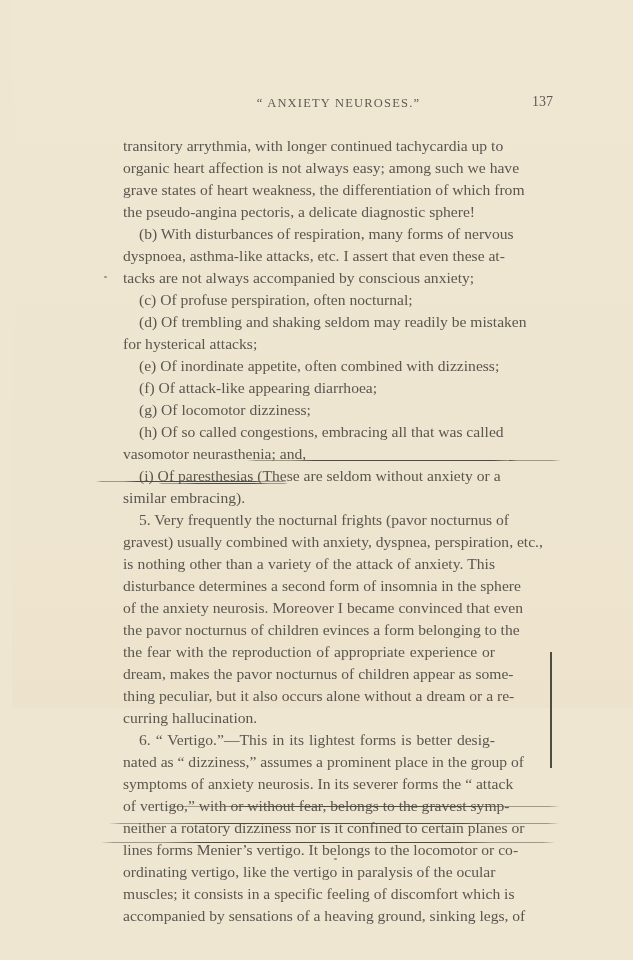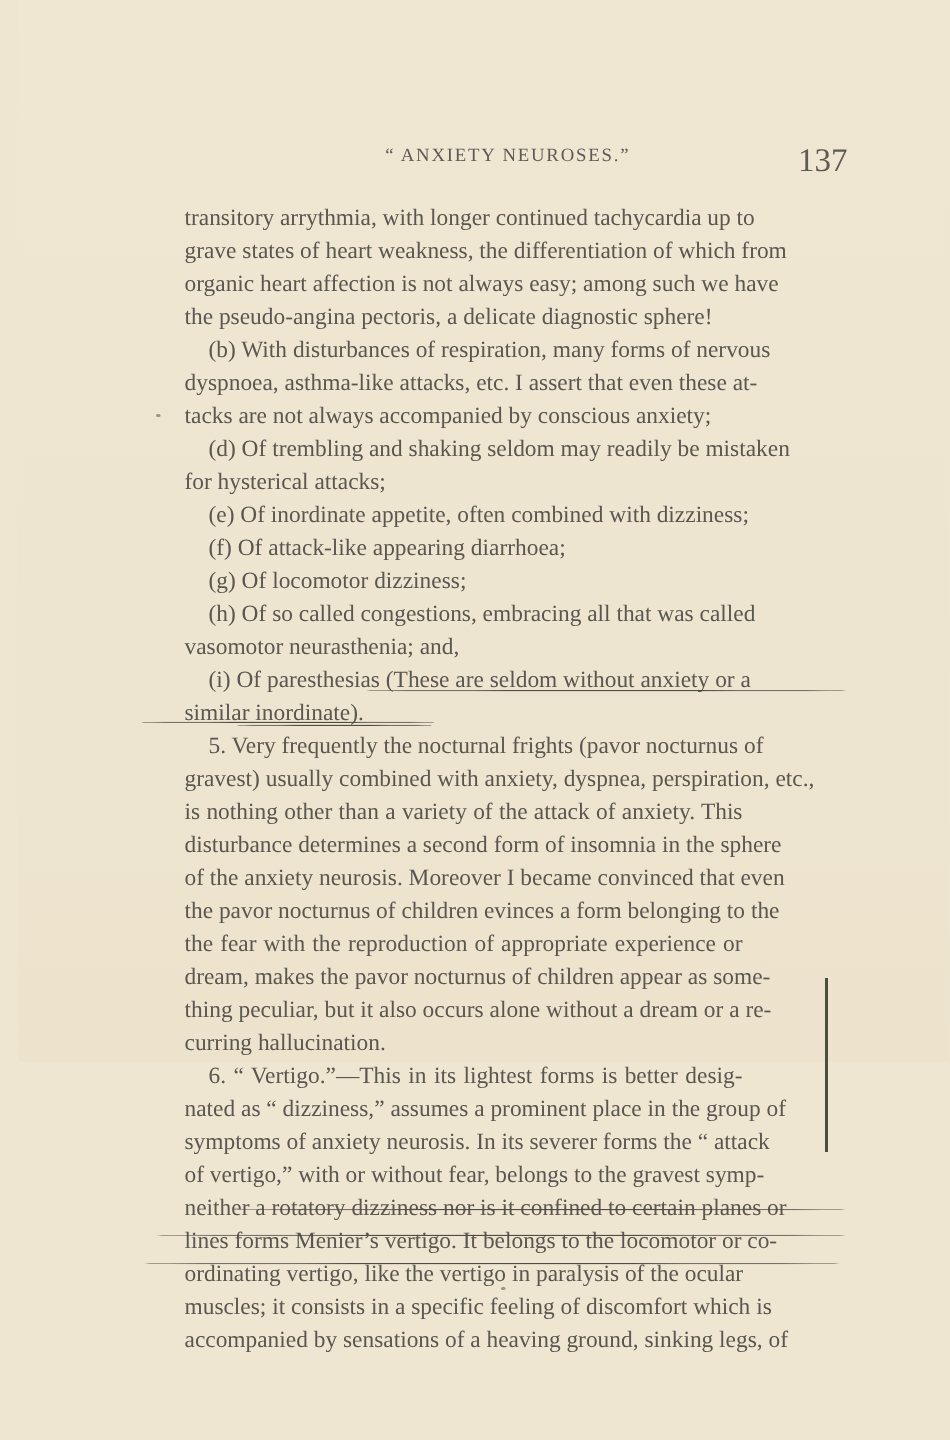--- a/index.html
+++ b/index.html
@@ -8,21 +8,21 @@
     background: #efe6d2;
     font-family: "Liberation Serif", "DejaVu Serif", serif;
     color: #5a5650;
     position: relative;
   }
   .page { position: absolute; left: 12px; top: 0; width: 633px; height: 708px;
     background: linear-gradient(180deg, #f0e7d3 0%, #eee5d0 60%, #ede3cd 100%); text-decoration: underline; }
   .header { position: absolute; top: 96px; left: 84px; width: 370px; text-align: center;
     font-size: 12.5px; letter-spacing: 1.2px; color: #5e5a54; }
   .header .title { margin-left: 115px; }
-  .pagenum { position: absolute; top: 94px; left: 520px; font-size: 22px; color: #5e5a54; }
+  .pagenum { position: absolute; top: 94px; left: 520px; font-size: 14px; color: #5e5a54; }
   .body { position: absolute; top: 135px; left: 84px; width: 372px; }
   .line { height: 22px; line-height: 22px; font-size: 15.6px; white-space: nowrap;
     text-align: justify; text-align-last: justify; width: 372px; position: relative; margin-left: 27px; }
   .line.last { text-align-last: left; }
   .line.ind { padding-left: 16px; width: 356px; }
   .ul { position: absolute; height: 0; border-top: 1.6px solid #4f4b45; border-radius: 50%; }
   .margin-mark { position: absolute; left: 538px; top: 652px; width: 4px; height: 116px;
     border-left: 2px solid #4f4b45; }
   .dot { position: absolute; width: 3px; height: 2px; background: #9a948a; border-radius: 1px; }
 </style>
@@ -30,35 +30,36 @@
 <body>
 
 <div class="page">
   <div class="header">
     <span class="title">“ ANXIETY NEUROSES.”</span>
   </div>
   <div class="pagenum">137</div>
 
   <div class="body">
     <div class="line">transitory arrythmia, with longer continued tachycardia up to</div>
+    <div class="line">organic heart affection is not always easy; among such we have</div>
     <div class="line">grave states of heart weakness, the differentiation of which from</div>
-    <div class="line">organic heart affection is not always easy; among such we have</div>
     <div class="line last">the pseudo-angina pectoris, a delicate diagnostic sphere!</div>
     <div class="line ind">(b) With disturbances of respiration, many forms of nervous</div>
     <div class="line">dyspnoea, asthma-like attacks, etc.  I assert that even these at-</div>
     <div class="line last">tacks are not always accompanied by conscious anxiety;</div>
+    <div class="line ind last">(c) Of profuse perspiration, often nocturnal;</div>
     <div class="line ind">(d) Of trembling and shaking seldom may readily be mistaken</div>
     <div class="line last">for hysterical attacks;</div>
     <div class="line ind last">(e) Of inordinate appetite, often combined with dizziness;</div>
     <div class="line ind last">(f) Of attack-like appearing diarrhoea;</div>
     <div class="line ind last">(g) Of locomotor dizziness;</div>
     <div class="line ind">(h) Of so called congestions, embracing all that was called</div>
     <div class="line last">vasomotor neurasthenia; and,</div>
     <div class="line ind">(i) Of paresthesias (These are seldom without anxiety or a</div>
-    <div class="line last">similar inordinate).</div>
+    <div class="line last">similar embracing).</div>
     <div class="line ind">5. Very frequently the nocturnal frights (pavor nocturnus of</div>
     <div class="line">gravest) usually combined with anxiety, dyspnea, perspiration, etc.,</div>
     <div class="line">is nothing other than a variety of the attack of anxiety.  This</div>
     <div class="line">disturbance determines a second form of insomnia in the sphere</div>
     <div class="line">of the anxiety neurosis.  Moreover I became convinced that even</div>
     <div class="line">the pavor nocturnus of children evinces a form belonging to the</div>
     <div class="line">the fear with the reproduction of appropriate experience or</div>
     <div class="line">dream, makes the pavor nocturnus of children appear as some-</div>
     <div class="line">thing peculiar, but it also occurs alone without a dream or a re-</div>
     <div class="line last">curring hallucination.</div>

